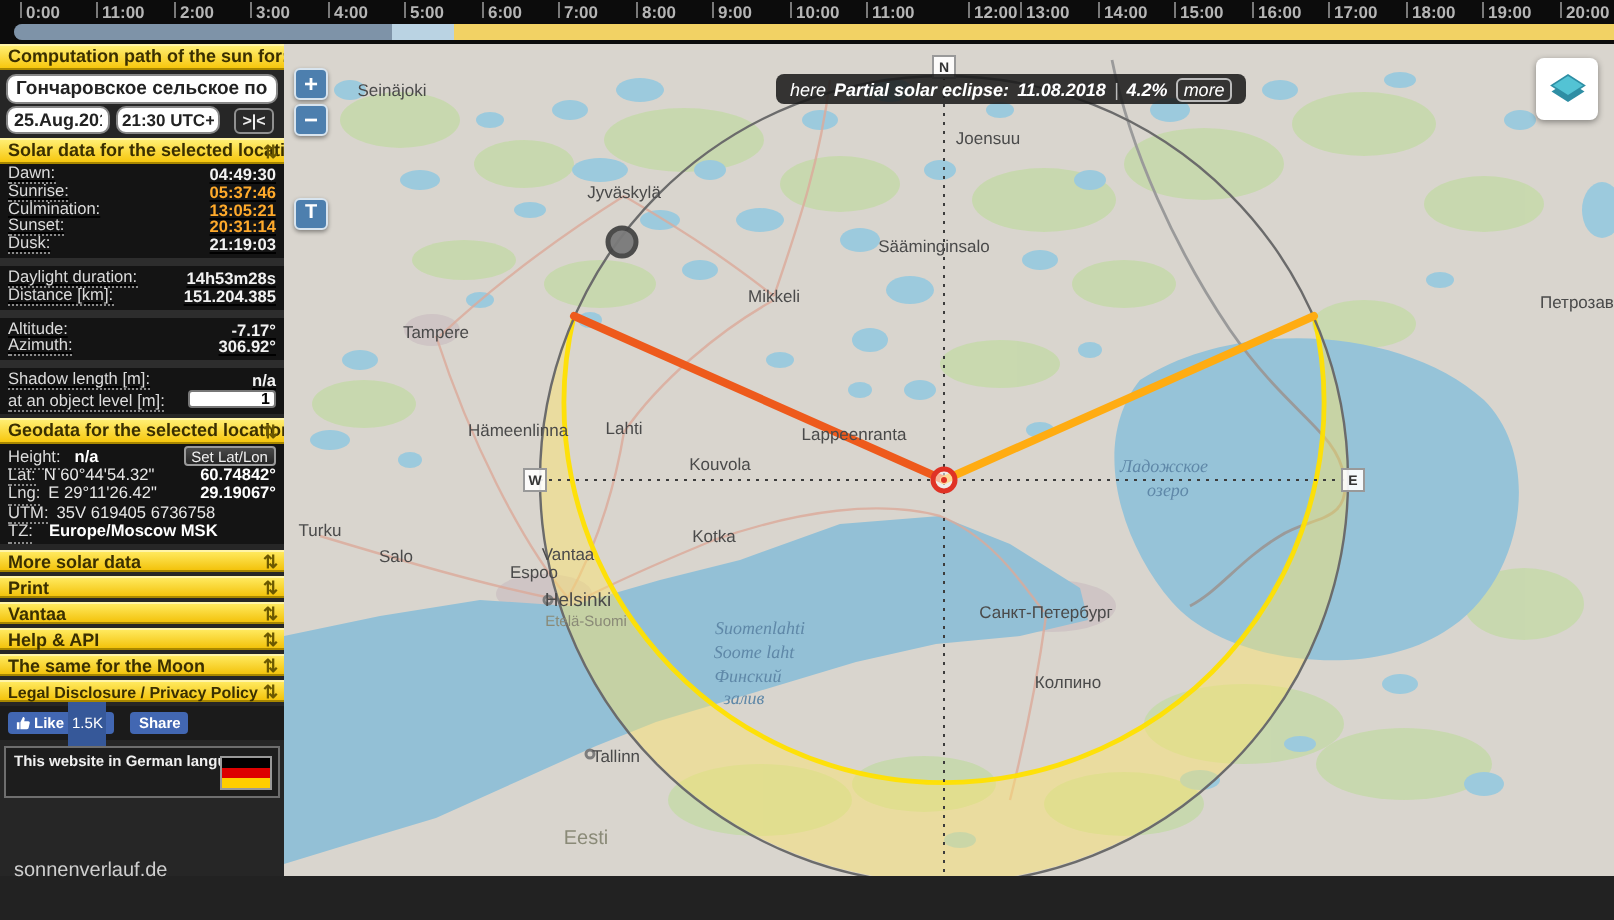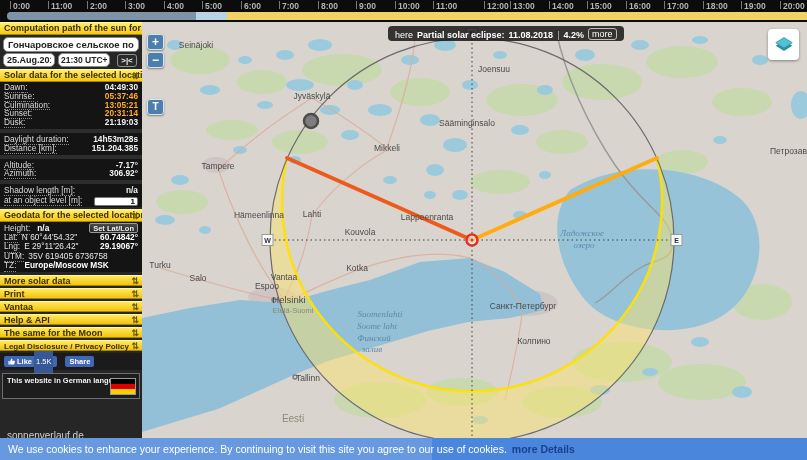--- a/index.html
+++ b/index.html
@@ -23,45 +23,45 @@
   .ybar .acc-icon { position:absolute; right:3px; top:0; font-size:9px; color:#6b5800; line-height:12px; }
   .accbar { position:relative; height:11px; background:linear-gradient(#ffe95e,#f3c30c); border-top:1px solid #fff4a8; border-bottom:1px solid #a88700; color:#3a2f00; font-size:9px; font-weight:bold; line-height:10px; padding:0 4px; margin-bottom:2px; cursor:pointer; white-space:nowrap; }
   .accbar .acc-icon { position:absolute; right:3px; top:0; font-size:9px; color:#6b5800; line-height:11px; }
   .winput { display:block; background:#fff; border:1px solid #888; border-radius:5px; font-family:"Liberation Sans",sans-serif; font-weight:bold; color:#222; }
   #loc-input { width:136px; height:15px; margin:2px 3px 1px 3px; font-size:9.5px; padding:0 4px; }
   .dt-row { display:flex; align-items:center; margin:1px 3px 2px 3px; gap:3px; }
   #date-input { width:52px; height:14px; font-size:9px; padding:0 3px; }
   #time-input { width:52px; height:14px; font-size:8.5px; padding:0 2px; }
   #collapse-btn { margin-left:4px; width:20px; height:13px; background:#2a2a2a; border:1px solid #909090; border-radius:3px; color:#eee; font-size:8px; font-weight:bold; line-height:11px; text-align:center; cursor:pointer; }
   .data-panel { background:#141414; padding:1px 4px; }
-  .row { display:flex; justify-content:space-between; align-items:flex-start; height:8.8px; line-height:8.8px; }
+  .row { display:flex; justify-content:space-between; align-items:flex-end; height:8.8px; line-height:8.8px;text-decoration:underline; }
   .lbl { font-size:8.3px; color:#dcdcdc; border-bottom:1px dotted #8a8a8a; cursor:help; white-space:nowrap; }
   .val { font-size:8.3px; font-weight:bold; white-space:nowrap; }
   .val.white { color:#f2f2f2; }
   .val.orange { color:#ffaa2b; }
   .gsep { height:4px; background:#2d2d2d; margin:2px -4px; }
-  .obj-row { display:flex; justify-content:space-between; align-items:flex-end; height:11px; }
+  .obj-row { display:flex; justify-content:space-between; align-items:flex-start; height:11px; }
   #obj-input { width:44px; height:9px; background:#fff; border:1px solid #777; border-radius:2px; font-size:8px; font-weight:bold; text-align:right; padding:0 2px; }
   .geo-row { display:flex; align-items:baseline; height:9.6px; line-height:9.6px; }
   .geo-row .lbl { margin-right:4px; }
   .geo-mid { font-size:8.3px; color:#e8e8e8; white-space:nowrap; }
   .geo-right { margin-left:auto; font-size:8.3px; font-weight:bold; color:#fff; white-space:nowrap; }
-  #setlatlon { margin-left:auto; background:linear-gradient(#4a4a4a,#262626); border:1px solid #9a9a9a; border-radius:2px; color:#f0f0f0; font-size:7.5px; font-weight:bold; padding:0 3px; height:10px; line-height:9px; cursor:pointer; }
+  #setlatlon { margin-left:auto; background:linear-gradient(#4a4a4a,#262626); border:1px solid #9a9a9a; border-radius:2px; color:#f0f0f0; font-size:7.5px; font-weight:normal; padding:0 3px; height:10px; line-height:9px; cursor:pointer; }
   #fb-row { display:flex; align-items:center; gap:8px; padding:3px 4px; background:#1b1b1b; }
   .fb-btn { display:flex; align-items:center; gap:2px; background:#4267B2; border-radius:2px; color:#fff; font-size:7.5px; font-weight:bold; padding:1px 4px; height:11px; cursor:pointer; }
   .fb-count { background:#365899; padding:12px 2px; border-radius:1px; font-weight:normal; }
   #lang-box { position:relative; margin:3px 2px; border:1px solid #6e6e6e; background:#1d1d1d; padding:2px 4px; height:26px; }
   #lang-line1 { font-size:7.5px; font-weight:bold; color:#f0f0f0; }
   #lang-line2 { font-size:10px; color:#cfcfcf;margin-top:45px; }
   #flag { position:absolute; right:3px; top:4px; width:26px; height:17px; border:1px solid #999; display:flex; flex-direction:column; }
   #flag div { flex:1; }
 
   
   #map { position:absolute; left:142px; top:22px; width:665px; height:416px; background:#d9d5ce; overflow:hidden; cursor:grab; }
-  #eclipse-tip { position:absolute; left:246px; top:4px; background:rgba(25,25,25,0.86); border-radius:4px; color:#fff; font-size:9px; font-weight:bold; padding:1.5px 7px; display:flex; align-items:flex-end; gap:4px; white-space:nowrap; z-index:6; }
+  #eclipse-tip { position:absolute; left:246px; top:15px; background:rgba(25,25,25,0.86); border-radius:4px; color:#fff; font-size:9px; font-weight:bold; padding:1.5px 7px; display:flex; align-items:center; gap:4px; white-space:nowrap; z-index:6;font-style:italic; }
   #eclipse-tip .more-chip { border:1px solid #bbb; border-radius:3px; padding:0 3px; font-weight:normal; cursor:pointer; }
   .map-btn { position:absolute; width:17px; height:16px; background:#4d7fae; border:1px solid #d8e4ee; border-radius:3px; color:#fff; font-size:12px; font-weight:bold; text-align:center; line-height:14px; cursor:pointer; box-shadow:0 1px 2px rgba(0,0,0,.4); z-index:6; }
   #zoom-in { left:5px; top:12px; }
   #zoom-out { left:5px; top:30px; }
   #pegman { left:5px; top:77px; font-size:10px; }
   #layers-ctl { position:absolute; right:8px; top:7px; width:31px; height:31px; background:#fff; border-radius:4px; box-shadow:0 1px 3px rgba(0,0,0,.4); display:flex; align-items:center; justify-content:center; cursor:pointer; z-index:6; }
 
   
   #cookie { position:absolute; left:0; bottom:0; width:807px; height:22px; background:#4a86dc; z-index:40; display:flex; align-items:center; font-size:10.5px; color:#fff; padding:0 8px; }
   #cookie .hl { position:absolute; left:0; top:0; width:432px; height:22px; background:rgba(255,255,255,0.16); }
@@ -469,19 +469,14 @@
     <div id="zoom-out" class="map-btn">−</div>
     <div id="pegman" class="map-btn">T</div>
     <div id="layers-ctl">
       <svg width="24" height="24" viewBox="0 0 32 32">
         <path d="M16 10 L27 17 L16 24 L5 17 Z" fill="#2e8ea4"></path>
         <path d="M16 6 L27 13 L16 20 L5 13 Z" fill="#53c3d4" stroke="#2e8ea4" stroke-width="1"></path>
       </svg>
     </div>
   </div>
 
-  <div id="cookie">
-    <div class="hl"></div>
-    <span id="cookie-msg">We use cookies to enhance your experience. By continuing to visit this site you agree to our use of cookies.</span>
-    <span id="cookie-link">more Details</span>
-  </div>
 
 </div>
 
 </body></html>

